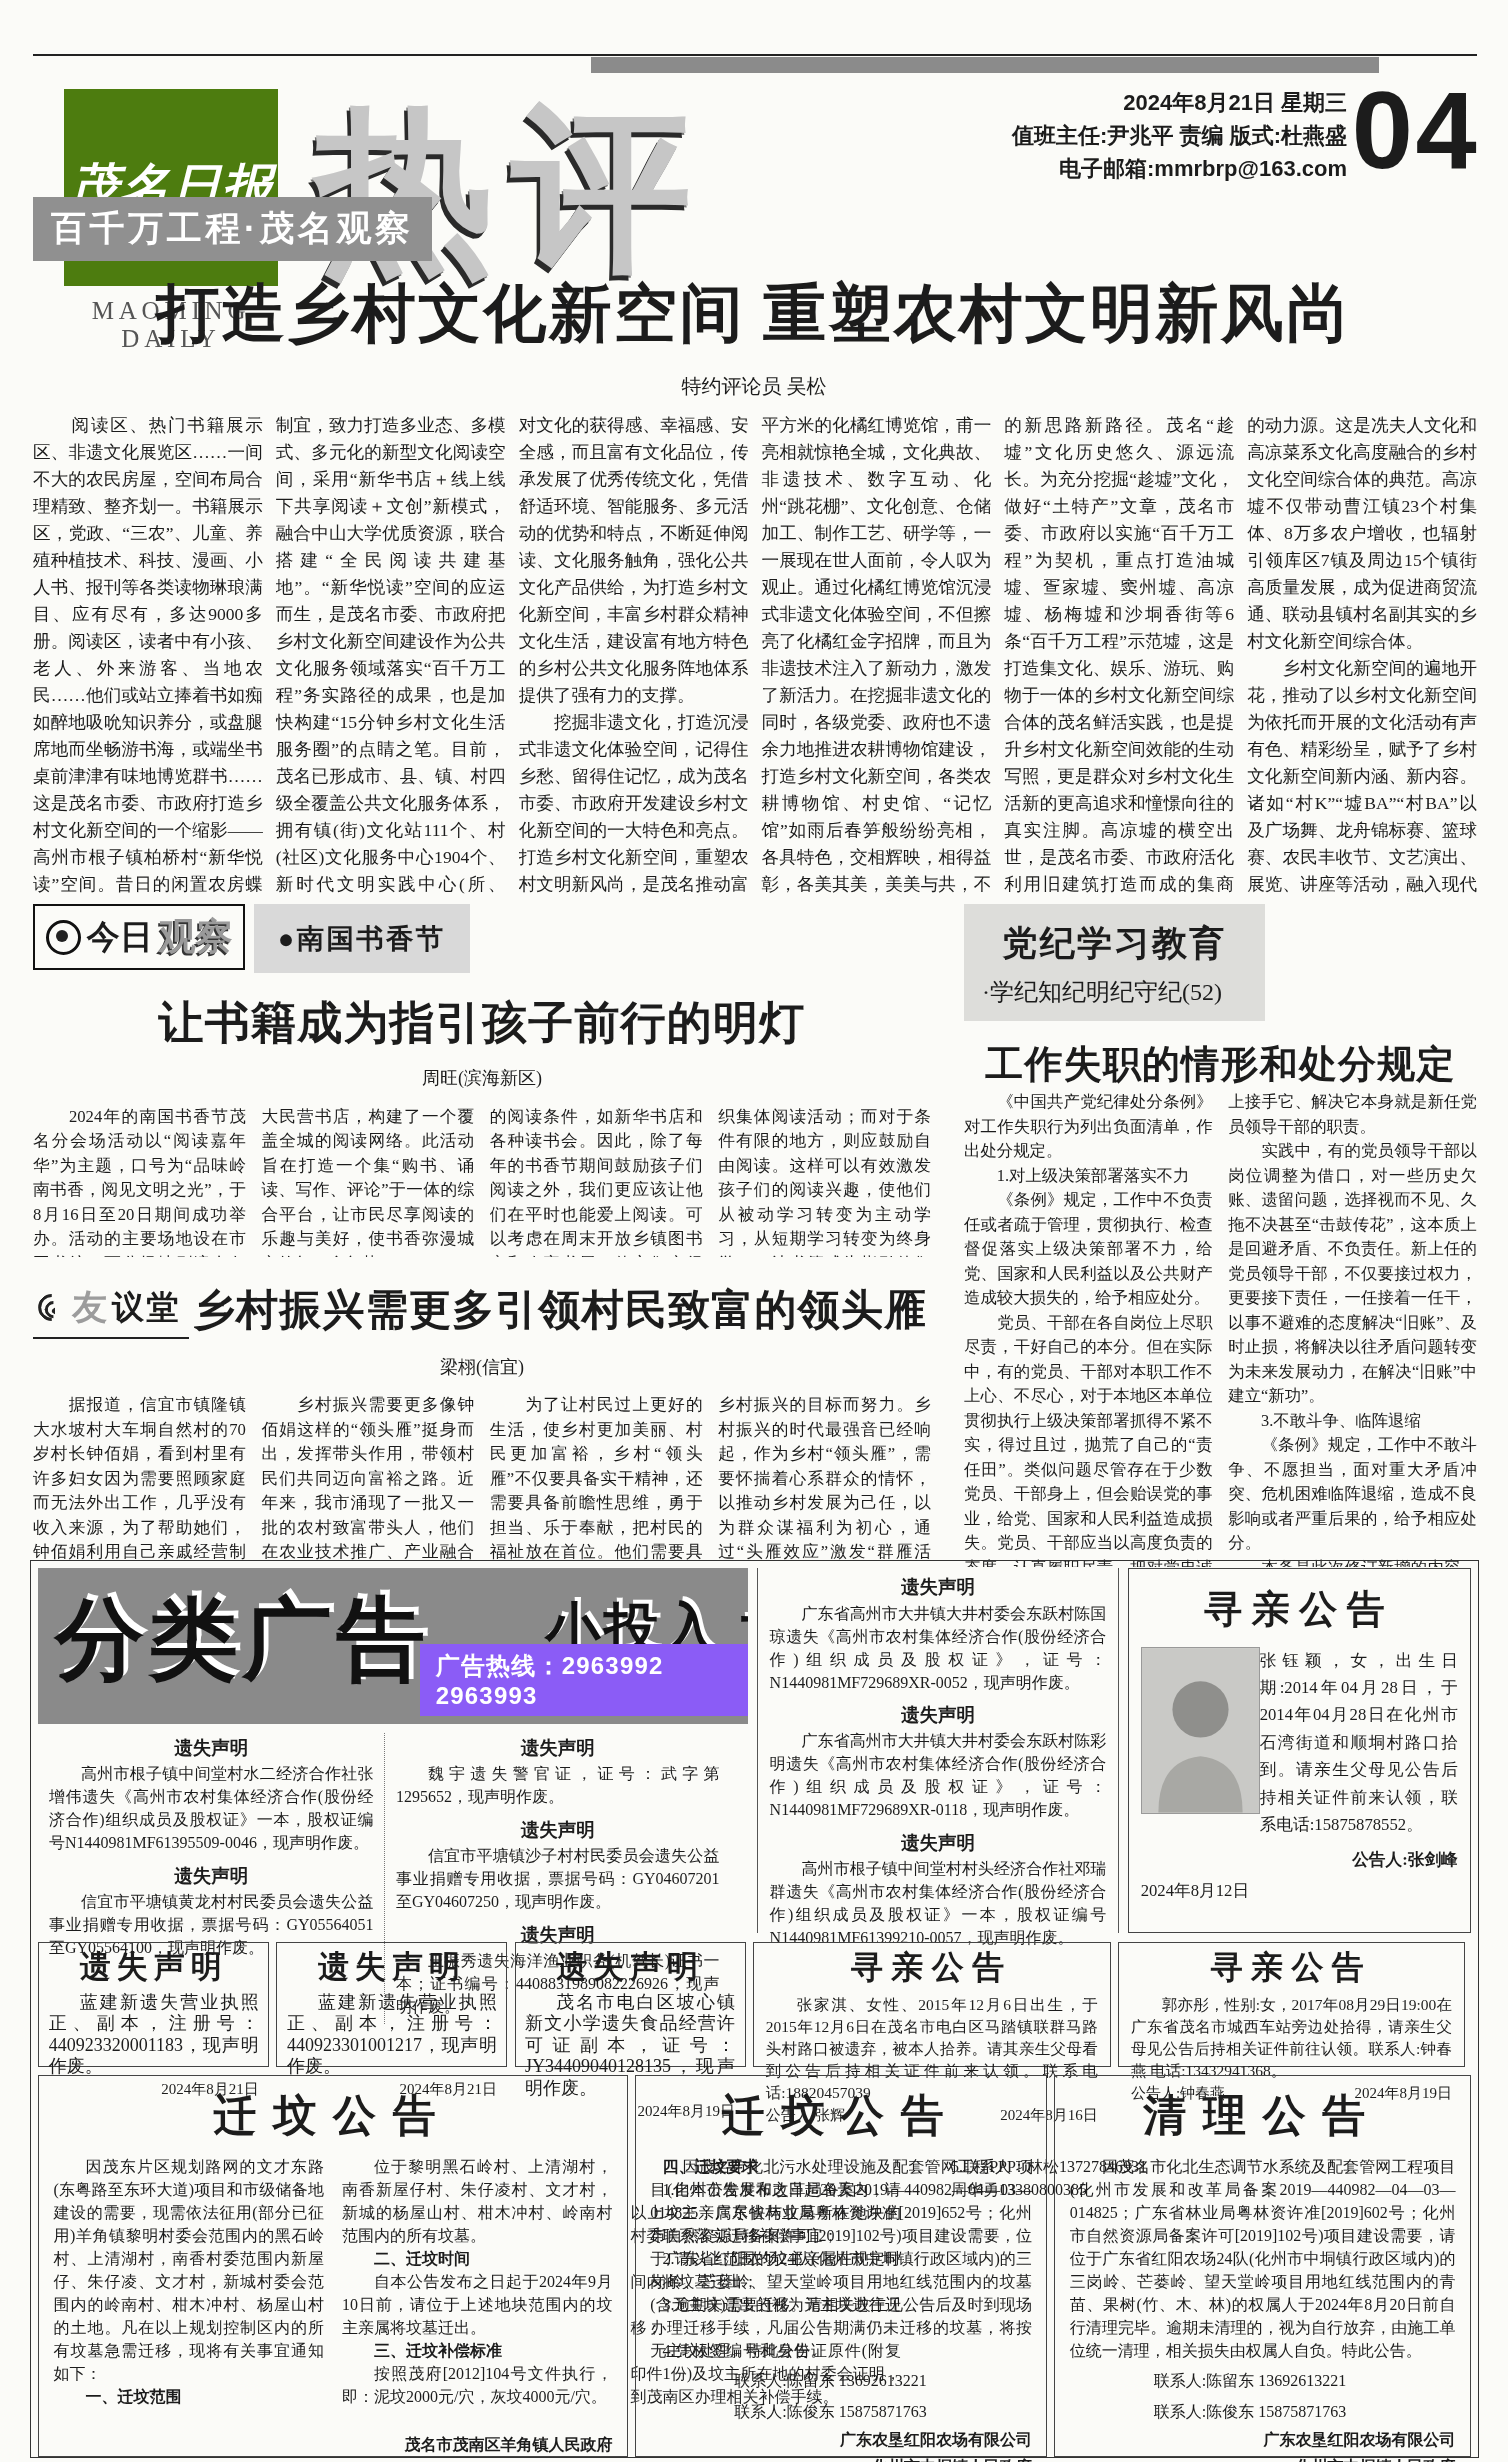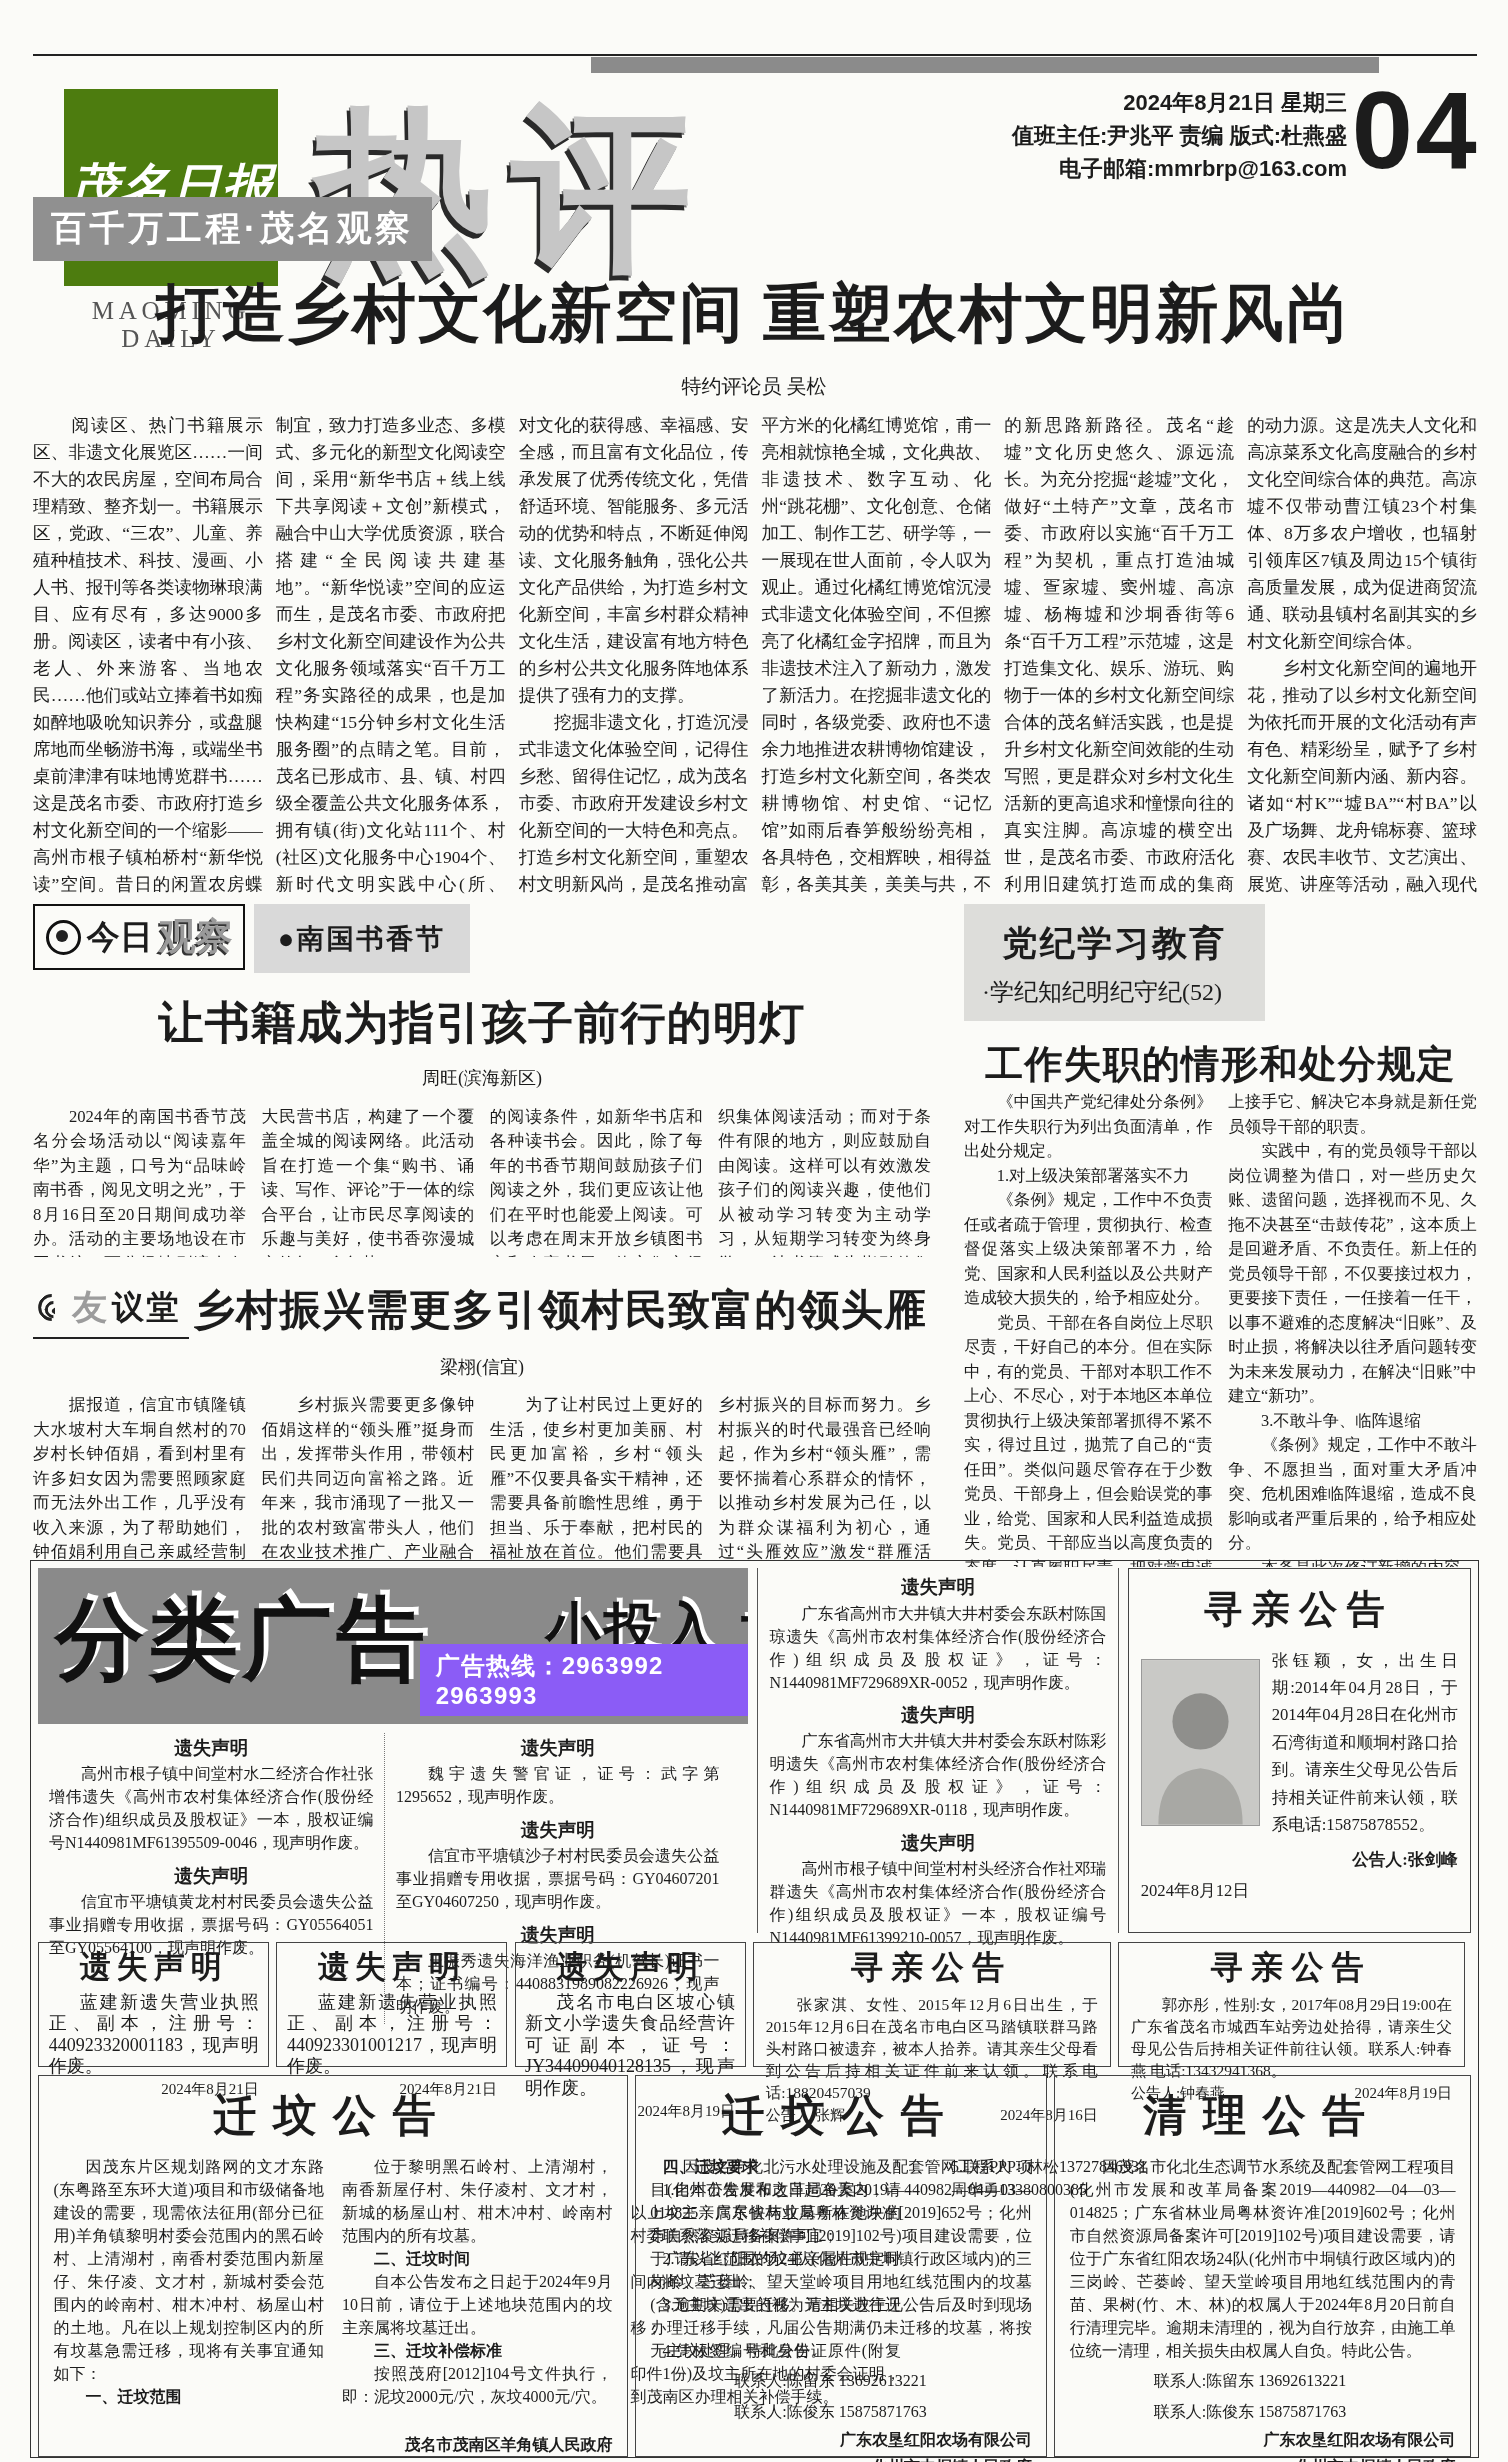--- a/index.html
+++ b/index.html
@@ -80,21 +80,21 @@
   .ads-left { width:710px; }
   .ads-left-cols { display:flex; margin-top:8.4px; }
   .ads-lcol { width:346px; padding:0 10.7px; }
   .ads-lcol + .ads-lcol { border-left:1.2px dotted #777; }
   .notice { margin-bottom:6px; }
   .notice-t { text-align:center; font-size:18.5px; font-weight:bold; padding:2.4px 0; }
   .notice-b { font-size:16px; line-height:23px; text-align:justify; text-indent:32px; }
   .ads-mid { width:370px; border-left:1.2px solid #555; border-right:1.2px solid #555; margin-left:8.4px; padding:3.6px 12px; }
   .photo-box { width:350px; margin-left:8.4px; border:1.8px solid #444; padding:8.4px 12px; }
   .pb-title { text-align:center; font-size:38px; font-weight:bold; letter-spacing:9.5px; margin:6px 0 12px; }
-  .pb-row { display:flex; gap:12px;align-items:center; }
+  .pb-row { display:flex; gap:0; }
   .pb-photo { width:119px; height:167px; background:#cfcfcc; border:1.2px solid #999; flex:none; }
   .pb-body { font-size:16.7px; line-height:27.4px; text-align:justify; }
   .pb-ann { text-align:right; font-size:16.7px; margin-top:9.5px; font-weight:bold; }
   .pb-date { text-align:left; font-size:16.7px; margin-top:8.4px; }
 
   .ads-row2 { display:flex; gap:7.2px; margin-top:8.4px; height:125px; }
   .lossbox { border:1.8px solid #444; width:231px; padding:3.6px 9.5px; }
   .lossbox .t { text-align:center; font-size:31px; font-weight:bold; letter-spacing:6px; }
   .lossbox .b { font-size:18px; line-height:21.5px; text-indent:31px; text-align:justify; margin-top:3.6px; }
   .lossbox .d { text-align:right; font-size:15px; margin-top:2.4px; }

